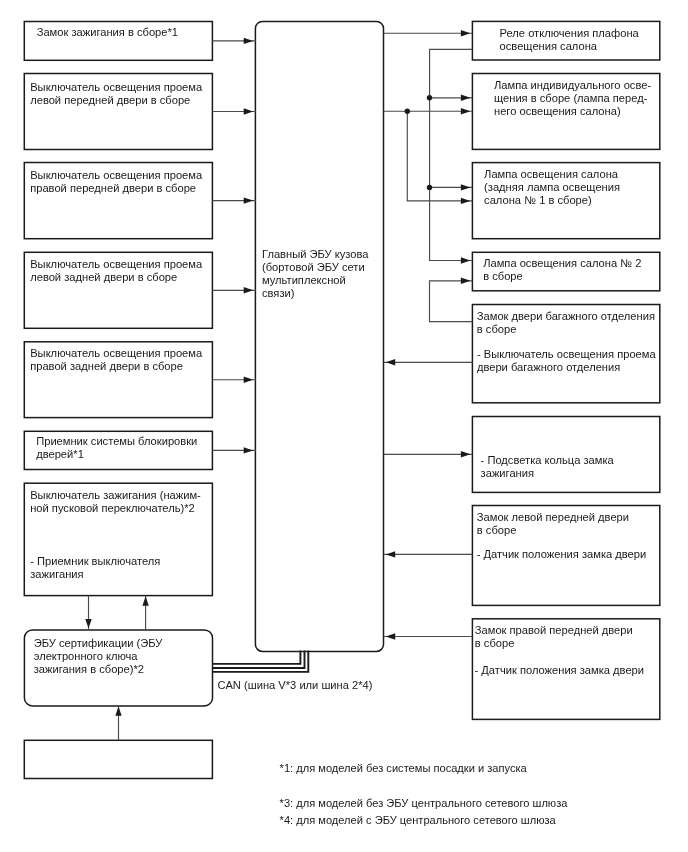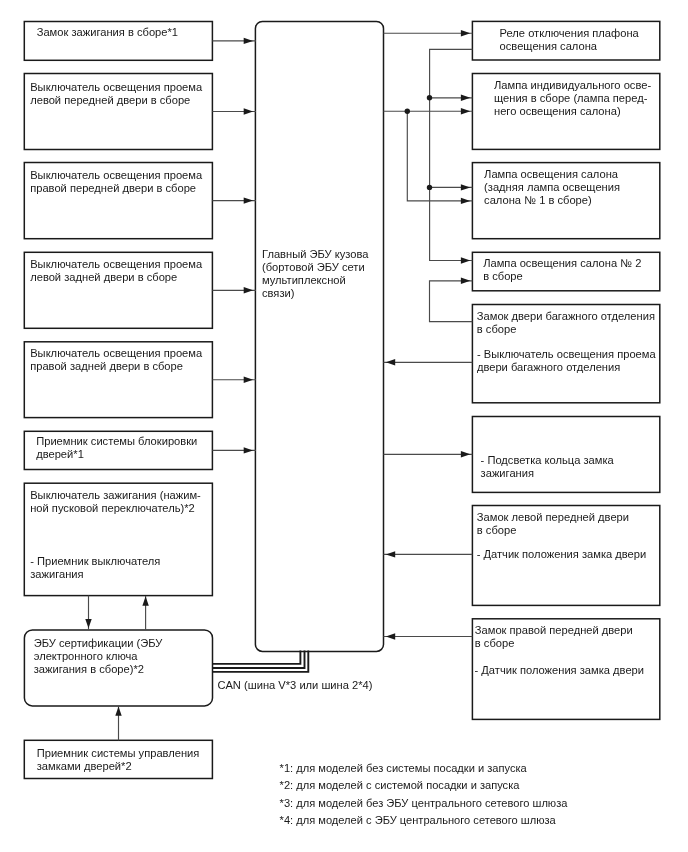--- a/index.html
+++ b/index.html
@@ -91,32 +91,31 @@
 
   <div class="tb" style="left:36.7px;top:26.1px;"><span>Замок зажигания в сборе*1</span></div>
   <div class="tb" style="left:30.2px;top:80.5px;"><span>Выключатель освещения проема</span><br><span>левой передней двери в сборе</span></div>
   <div class="tb" style="left:30.2px;top:169.2px;"><span>Выключатель освещения проема</span><br><span>правой передней двери в сборе</span></div>
   <div class="tb" style="left:30.2px;top:257.5px;"><span>Выключатель освещения проема</span><br><span>левой задней двери в сборе</span></div>
   <div class="tb" style="left:30.2px;top:347.4px;"><span>Выключатель освещения проема</span><br><span>правой задней двери в сборе</span></div>
   <div class="tb" style="left:30.2px;top:435.4px;margin-left:6px;"><span>Приемник системы блокировки</span><br><span>дверей*1</span></div>
   <div class="tb" style="left:30.2px;top:489.4px;"><span>Выключатель зажигания (нажим-</span><br><span>ной пусковой переключатель)*2</span></div>
   <div class="tb" style="left:30.2px;top:555.1px;"><span>- Приемник выключателя</span><br><span>зажигания</span></div>
   <div class="tb" style="left:33.7px;top:636.8px;"><span>ЭБУ сертификации (ЭБУ</span><br><span>электронного ключа</span><br><span>зажигания в сборе)*2</span></div>
-  <div class="tb" style="left:36.7px;top:746.5px;"><span>Приемник системы управления</span><br><span>замками дверей*2</span></div>
 
   <div class="tb" style="left:499.6px;top:26.6px;"><span>Реле отключения плафона</span><br><span>освещения салона</span></div>
 
   <div class="tb" style="left:262.0px;top:247.9px;"><span>Главный ЭБУ кузова</span><br><span>(бортовой ЭБУ сети</span><br><span>мультиплексной</span><br><span>связи)</span></div>
   <div class="tb" style="left:494px;top:79.1px;"><span>Лампа индивидуального осве-</span><br><span>щения в сборе (лампа перед-</span><br><span>него освещения салона)</span></div>
   <div class="tb" style="left:484.1px;top:168.2px;"><span>Лампа освещения салона</span><br><span>(задняя лампа освещения</span><br><span>салона № 1 в сборе)</span></div>
   <div class="tb" style="left:483.2px;top:257.4px;"><span>Лампа освещения салона № 2</span><br><span>в сборе</span></div>
   <div class="tb" style="left:476.8px;top:310.1px;"><span>Замок двери багажного отделения</span><br><span>в сборе</span></div>
   <div class="tb" style="left:476.9px;top:347.6px;"><span>- Выключатель освещения проема</span><br><span>двери багажного отделения</span></div>
   <div class="tb" style="left:480.6px;top:454.2px;"><span>- Подсветка кольца замка</span><br><span>зажигания</span></div>
   <div class="tb" style="left:476.8px;top:511.1px;"><span>Замок левой передней двери</span><br><span>в сборе</span></div>
   <div class="tb" style="left:476.7px;top:548.3px;"><span>- Датчик положения замка двери</span></div>
   <div class="tb" style="left:474.8px;top:623.5px;"><span>Замок правой передней двери</span><br><span>в сборе</span></div>
   <div class="tb" style="left:474.5px;top:663.9px;"><span>- Датчик положения замка двери</span></div>
 
   <div class="canlbl" style="left:217.4px;top:679.0px;">CAN (шина V*3 или шина 2*4)</div>
 
-  <div class="note" style="left:279.6px;top:759.6px;"><span>*1: для моделей без системы посадки и запуска</span><br><span>*2: для моделей с системой посадки и запуска</span><br><span>*3: для моделей без ЭБУ центрального сетевого шлюза</span><br><span>*4: для моделей с ЭБУ центрального сетевого шлюза</span></div>
+  <div class="note" style="left:279.6px;top:759.6px;"><span>*1: для моделей без системы посадки и запуска</span><br><br><span>*3: для моделей без ЭБУ центрального сетевого шлюза</span><br><span>*4: для моделей с ЭБУ центрального сетевого шлюза</span></div>
 </div>
 
 </body></html>

